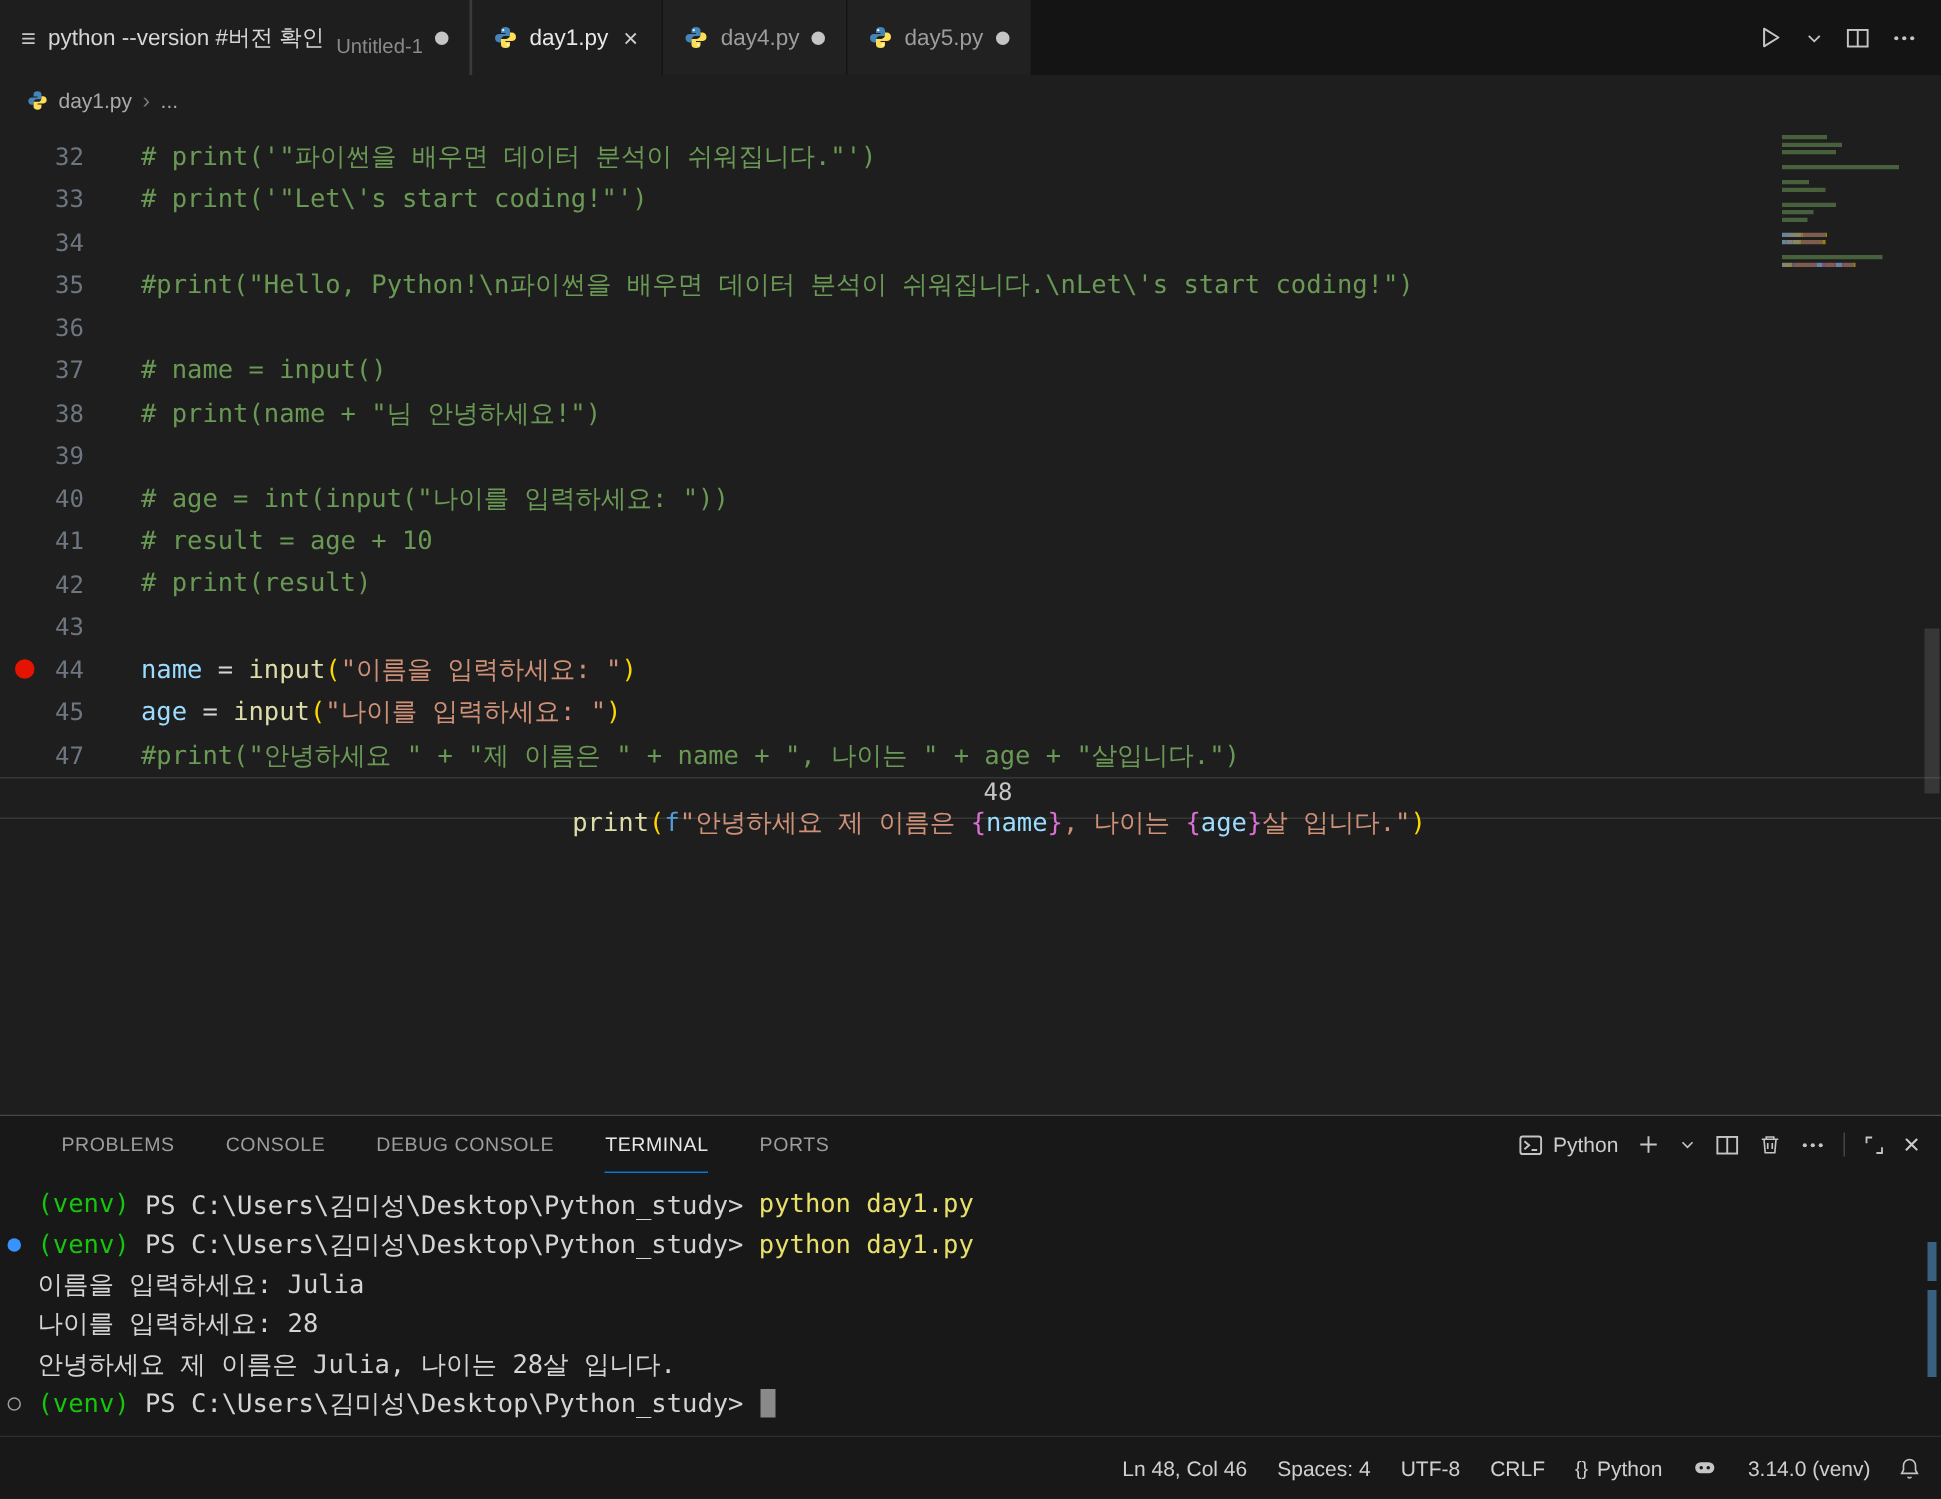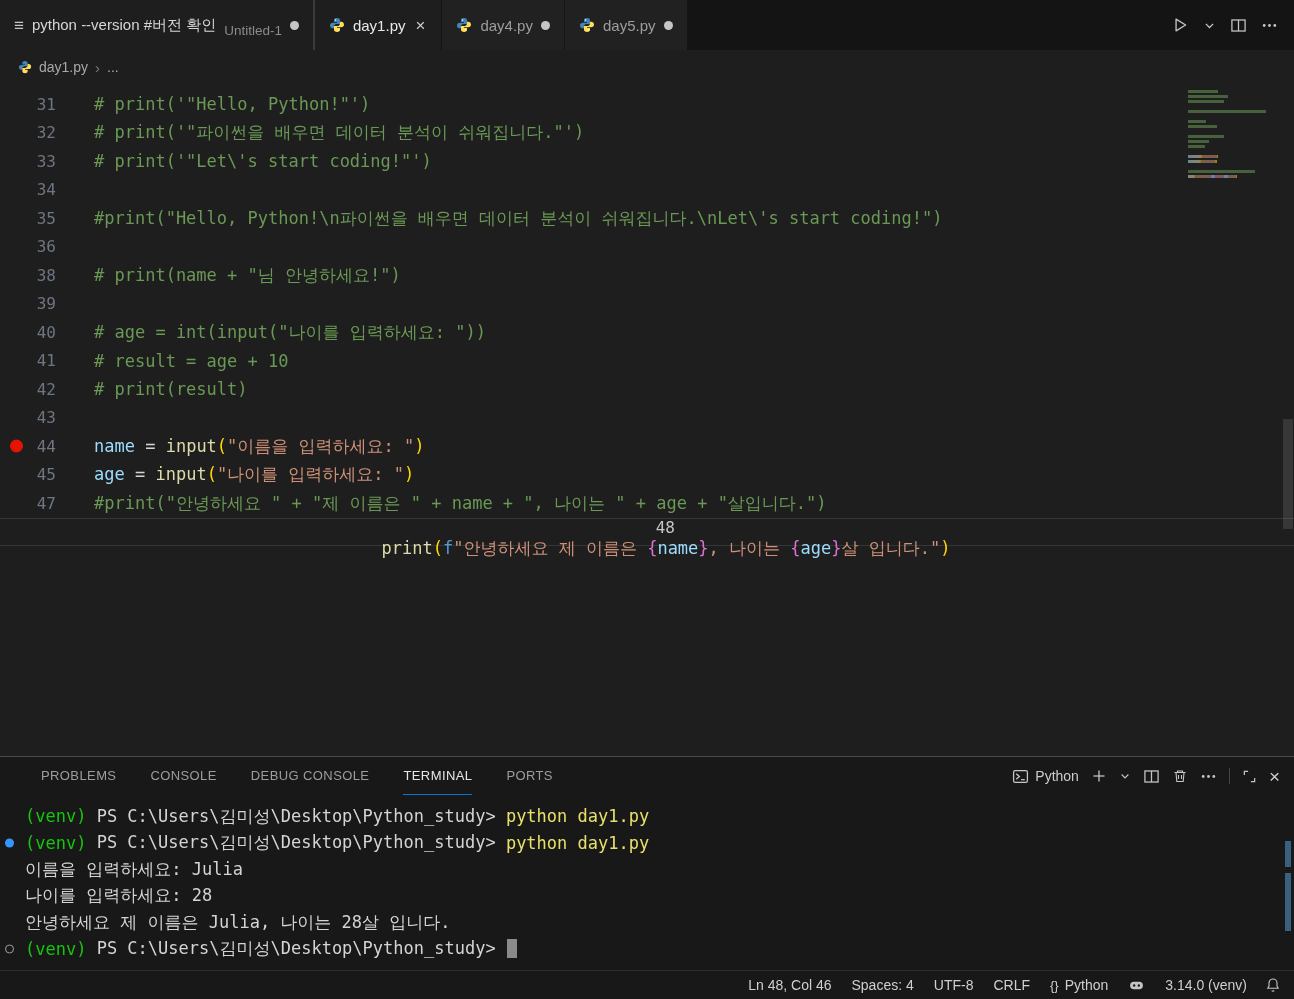--- a/index.html
+++ b/index.html
@@ -61,21 +61,21 @@
   .t-dec { position:absolute; left:5px; top:50%; transform:translateY(-50%);
            width:9px; height:9px; border-radius:50%; }
   .t-dec.success { background:#3794ff; }
   .t-dec.prompt { border:1.5px solid #9d9d9d; }
   .t-cursor { display:inline-block; width:10px; height:19px; background:#8a8a8a; margin-left:1px; }
   .t-mark { position:absolute; right:3px; width:6px; background:rgba(86,156,214,.55); }
   .t-mark.m1 { top:46px; height:26px; }
   .t-mark.m2 { top:78px; height:58px; }
 
   
-  .statusbar { height:29px; background:#181818; border-top:1px solid #2e2e2e; display:flex;
+  .statusbar { height:42px; background:#181818; border-top:1px solid #2e2e2e; display:flex;
                align-items:center; font-size:14px; color:#cfcfcf; flex-shrink:0; }
   .sb-spacer { flex:1; }
   .sb-item { padding:0 10px; display:flex; align-items:center; gap:6px; cursor:pointer; white-space:nowrap; }
   .sb-braces { font-size:13px; }
   .sb-bell { padding:0 13px 0 8px; }
   svg { display:block; }
 </style>
 </head>
 <body>
 
@@ -156,26 +156,26 @@
         <path fill="#4584b6" d="M7.9 1C6 1 5 1.9 5 3.2V5h3v.7H3.8C2.2 5.7 1 6.7 1 8.4c0 1.7 1.2 2.9 2.8 2.9H5V9.6C5 8.2 6.2 7 7.6 7H11V3.2C11 1.9 9.8 1 7.9 1z"></path>
         <path fill="#ffde57" d="M8.1 15c1.9 0 2.9-.9 2.9-2.2V11H8v-.7h4.2c1.6 0 2.8-1 2.8-2.7 0-1.7-1.2-2.9-2.8-2.9H11v1.7C11 7.8 9.8 9 8.4 9H5v3.8C5 14.1 6.2 15 8.1 15z"></path>
       </svg>
     <span>day1.py</span>
     <span class="crumb-sep">›</span>
     <span>...</span>
   </div>
 
   <div class="editor">
     <div id="code-area">
-        <div class="code-line"><span class="ln">31</span><span class="ct"><span style="color: rgb(106, 153, 85);"># print('"Hello, Python!"')</span></span></div>
         <div class="code-line"><span class="ln">32</span><span class="ct"><span style="color: rgb(106, 153, 85);"># print('"파이썬을 배우면 데이터 분석이 쉬워집니다."')</span></span></div>
         <div class="code-line"><span class="ln">33</span><span class="ct"><span style="color: rgb(106, 153, 85);"># print('"Let\'s start coding!"')</span></span></div>
         <div class="code-line"><span class="ln">34</span><span class="ct"></span></div>
         <div class="code-line"><span class="ln">35</span><span class="ct"><span style="color: rgb(106, 153, 85);">#print("Hello, Python!\n파이썬을 배우면 데이터 분석이 쉬워집니다.\nLet\'s start coding!")</span></span></div>
         <div class="code-line"><span class="ln">36</span><span class="ct"></span></div>
+        <div class="code-line"><span class="ln">37</span><span class="ct"><span style="color: rgb(106, 153, 85);"># name = input()</span></span></div>
         <div class="code-line"><span class="ln">38</span><span class="ct"><span style="color: rgb(106, 153, 85);"># print(name + "님 안녕하세요!")</span></span></div>
         <div class="code-line"><span class="ln">39</span><span class="ct"></span></div>
         <div class="code-line"><span class="ln">40</span><span class="ct"><span style="color: rgb(106, 153, 85);"># age = int(input("나이를 입력하세요: "))</span></span></div>
         <div class="code-line"><span class="ln">41</span><span class="ct"><span style="color: rgb(106, 153, 85);"># result = age + 10</span></span></div>
         <div class="code-line"><span class="ln">42</span><span class="ct"><span style="color: rgb(106, 153, 85);"># print(result)</span></span></div>
         <div class="code-line"><span class="ln">43</span><span class="ct"></span></div>
         <div class="code-line"><span class="bp"></span><span class="ln">44</span><span class="ct"><span style="color: rgb(156, 220, 254);">name</span><span style="color: rgb(212, 212, 212);"> = </span><span style="color: rgb(220, 220, 170);">input</span><span style="color: rgb(255, 215, 0);">(</span><span style="color: rgb(206, 145, 120);">"이름을 입력하세요: "</span><span style="color: rgb(255, 215, 0);">)</span></span></div>
         <div class="code-line"><span class="ln">45</span><span class="ct"><span style="color: rgb(156, 220, 254);">age</span><span style="color: rgb(212, 212, 212);"> = </span><span style="color: rgb(220, 220, 170);">input</span><span style="color: rgb(255, 215, 0);">(</span><span style="color: rgb(206, 145, 120);">"나이를 입력하세요: "</span><span style="color: rgb(255, 215, 0);">)</span></span></div>
         <div class="code-line"><span class="ln">47</span><span class="ct"><span style="color: rgb(106, 153, 85);">#print("안녕하세요 " + "제 이름은 " + name + ", 나이는 " + age + "살입니다.")</span></span></div>
         <div class="code-line cur"><span class="ln">48</span><span class="ct"><span style="color: rgb(220, 220, 170);">print</span><span style="color: rgb(255, 215, 0);">(</span><span style="color: rgb(86, 156, 214);">f</span><span style="color: rgb(206, 145, 120);">"안녕하세요 제 이름은 </span><span style="color: rgb(218, 112, 214);">{</span><span style="color: rgb(156, 220, 254);">name</span><span style="color: rgb(218, 112, 214);">}</span><span style="color: rgb(206, 145, 120);">, 나이는 </span><span style="color: rgb(218, 112, 214);">{</span><span style="color: rgb(156, 220, 254);">age</span><span style="color: rgb(218, 112, 214);">}</span><span style="color: rgb(206, 145, 120);">살 입니다."</span><span style="color: rgb(255, 215, 0);">)</span></span></div>

